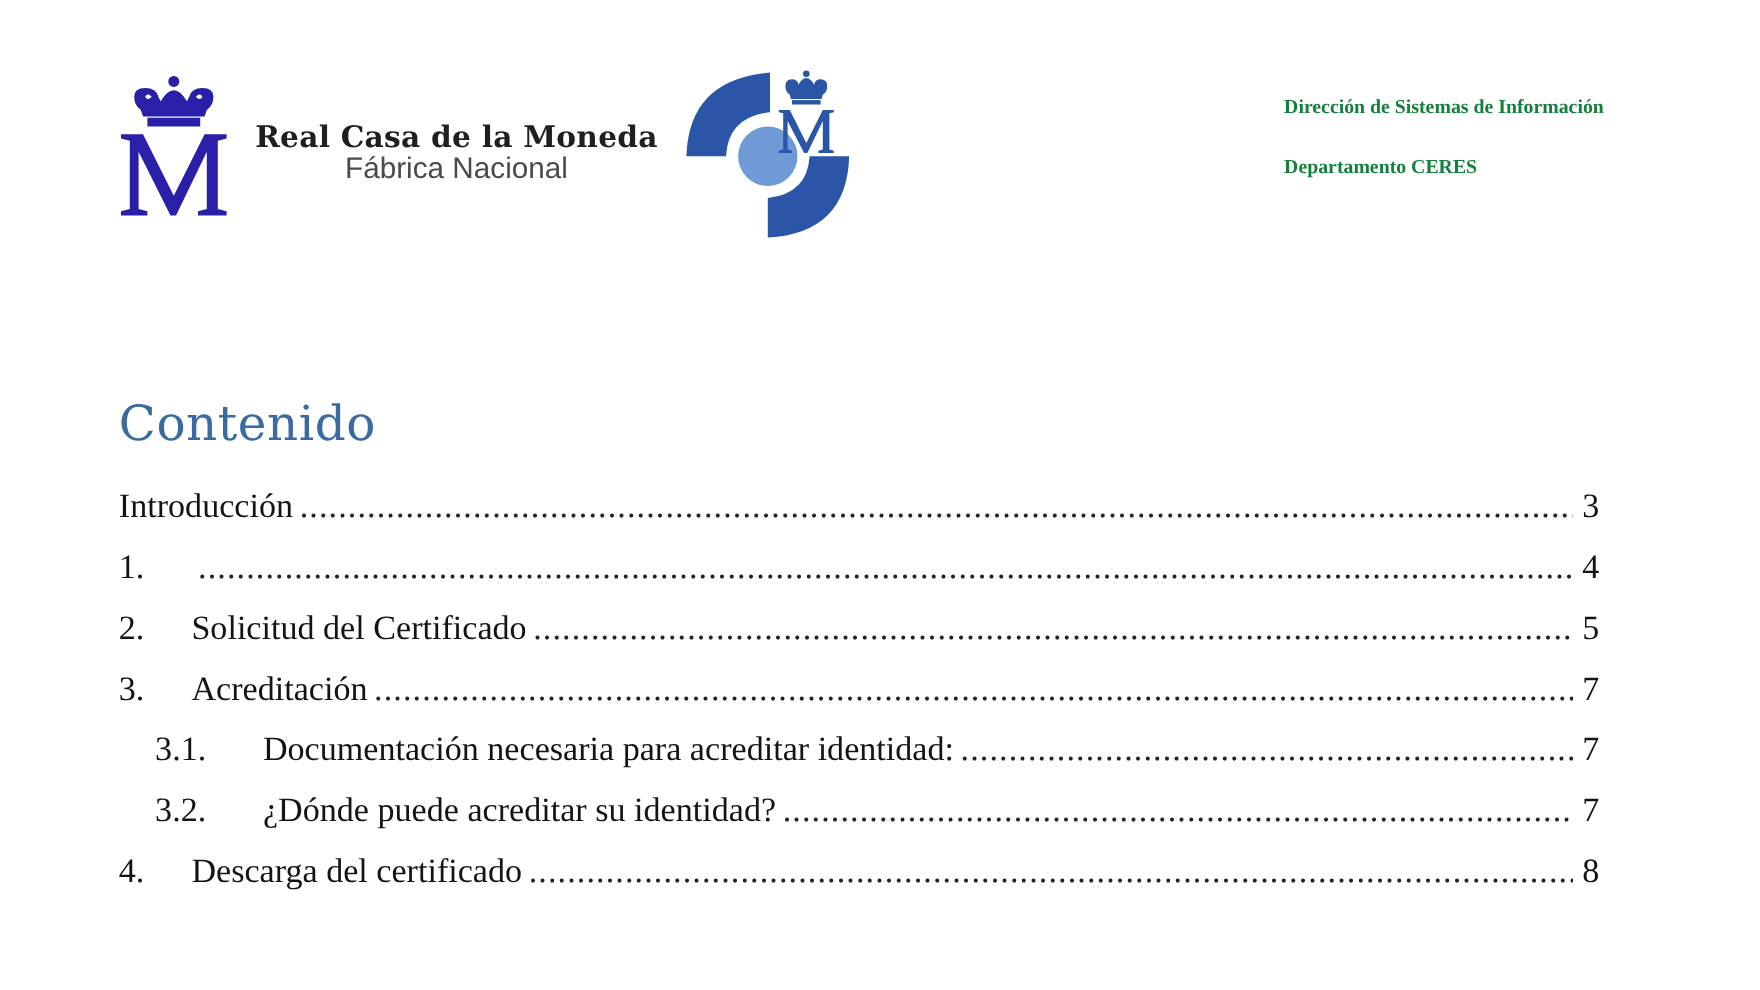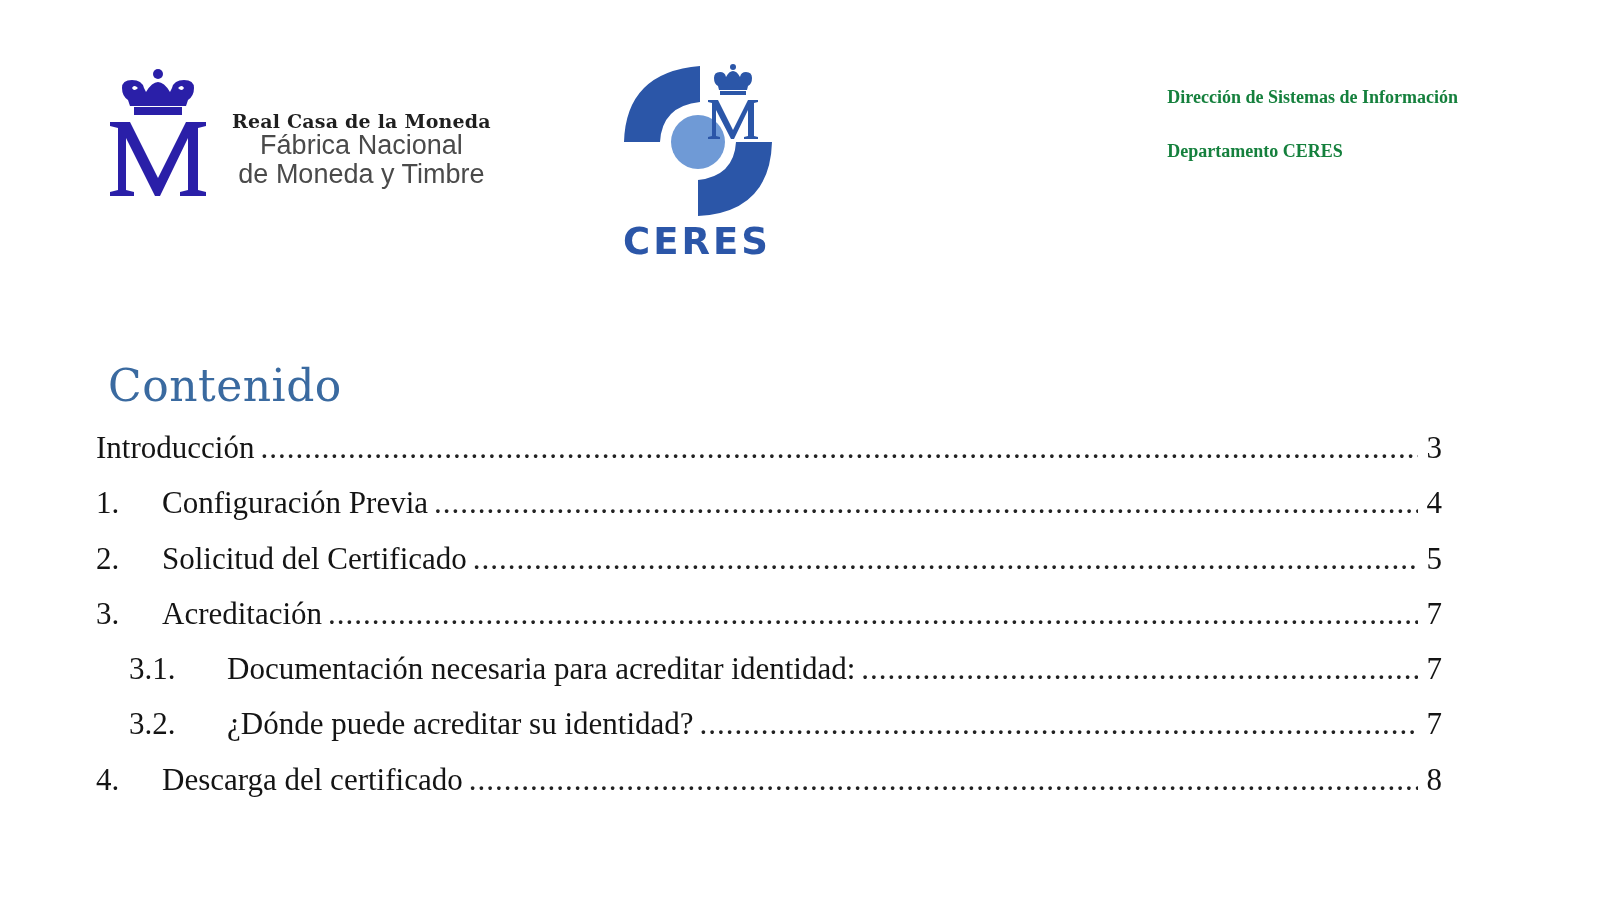--- a/index.html
+++ b/index.html
@@ -32,21 +32,21 @@
   }
   .fnmt-text {
     position: absolute;
     left: 124px;
     top: 46px;
     line-height: 1;
   }
   .fnmt-title {
     font-family: "DejaVu Serif", "Liberation Serif", serif;
     font-weight: bold;
-    font-size: 19px;
+    font-size: 27px;
     color: #1f1f1f;
     letter-spacing: 0.2px;
     white-space: nowrap;
   }
   .fnmt-sub {
     font-family: "Liberation Sans", "DejaVu Sans", sans-serif;
     font-size: 27px;
     color: #4a4a4a;
     white-space: nowrap;
     line-height: 29px;
@@ -93,21 +93,21 @@
     color: #3a6aa0;
     letter-spacing: 0.5px;
     margin: 12px;
     font-weight: normal;
   }
   .toc-list {
     position: absolute;
     left: 96px;
     top: 420px;
     width: 1346px;
-    margin: 0;
+    margin: 12px;
     padding: 0;
     list-style: none;
   }
   .toc-row {
     display: flex;
     align-items: baseline;
     height: 55.3px;
     font-size: 31px;
     line-height: 55px;
     color: #141414;
@@ -149,58 +149,55 @@
     <circle cx="50" cy="8" r="5" fill="#2a1fa8"></circle>
     <path d="M14 22 Q14 14 24 14 Q34 14 36 22 L38 26 Q44 16 50 16 Q56 16 62 26 L64 22 Q66 14 76 14 Q86 14 86 22 Q86 30 80 34 L78 40 L22 40 L20 34 Q14 30 14 22 Z" fill="#2a1fa8"></path>
     <path d="M24 22 Q26 18 30 22 Q26 26 24 22Z M70 22 Q74 18 76 22 Q74 26 70 22Z" fill="#ffffff"></path>
     <rect x="26" y="41" width="48" height="8" fill="#2a1fa8"></rect>
 
     <path d="M2 56 L22 56 L50 112 L78 56 L98 56 L98 60 L90 62 L90 124 L98 126 L98 130 L72 130 L72 126 L80 124 L80 72 L52 130 L47 130 L18 72 L18 124 L26 126 L26 130 L2 130 L2 126 L10 124 L10 62 L2 60 Z" fill="#2a1fa8"></path>
   </svg>
   <div class="fnmt-text">
     <div class="fnmt-title">Real Casa de la Moneda</div>
     <div class="fnmt-sub">Fábrica Nacional</div>
-    <div class="fnmt-sub">de Moneda y Timbre</div>
   </div>
 </div>
 
 <div class="ceres-logo">
   <svg width="160" height="160" viewBox="0 0 160 160" xmlns="http://www.w3.org/2000/svg">
 
     <path d="M78 4 L78 40 Q40 44 38 80 L2 80 Q4 10 78 4 Z" fill="#2b56a8"></path>
 
     <path d="M150 80 Q148 150 76 154 L76 118 Q112 114 114 80 Z" fill="#2b56a8"></path>
 
     <circle cx="76" cy="80" r="27" fill="#6f9ad6"></circle>
 
     <path d="M92 16 Q92 10 98 10 Q103 10 104 15 Q107 9 111 9 Q115 9 118 15 Q119 10 124 10 Q130 10 130 16 Q130 22 126 24 L125 28 L97 28 L96 24 Q92 22 92 16 Z" fill="#2b56a8"></path>
     <circle cx="111" cy="5" r="3" fill="#2b56a8"></circle>
     <rect x="98" y="29" width="26" height="4" fill="#2b56a8"></rect>
 
     <path d="M86 38 L96 38 L111 68 L126 38 L136 38 L136 40 L132 41 L132 74 L136 75 L136 77 L122 77 L122 75 L126 74 L126 48 L112 77 L109 77 L94 48 L94 74 L98 75 L98 77 L86 77 L86 75 L90 74 L90 41 L86 40 Z" fill="#2b56a8"></path>
   </svg>
-  <div class="ceres-word">CERES</div>
 </div>
 
 <div class="dept-block">
   <span class="dept-line">Dirección de Sistemas de Información</span>
   <span class="dept-line">Departamento CERES</span>
 </div>
 
 <h1 class="toc-heading">Contenido</h1>
 
 <ul class="toc-list">
   <li class="toc-row level-1">
     <span class="toc-title">Introducción</span>
     <span class="toc-leader">................................................................................................................................................................................................................................................................................................................</span>
     <span class="toc-page">3</span>
   </li>
   <li class="toc-row level-1">
     <span class="toc-num">1.</span>
-    <span class="toc-title">Configuración Previa</span>
     <span class="toc-leader">................................................................................................................................................................................................................................................................................................................</span>
     <span class="toc-page">4</span>
   </li>
   <li class="toc-row level-1">
     <span class="toc-num">2.</span>
     <span class="toc-title">Solicitud del Certificado</span>
     <span class="toc-leader">................................................................................................................................................................................................................................................................................................................</span>
     <span class="toc-page">5</span>
   </li>
   <li class="toc-row level-1">

